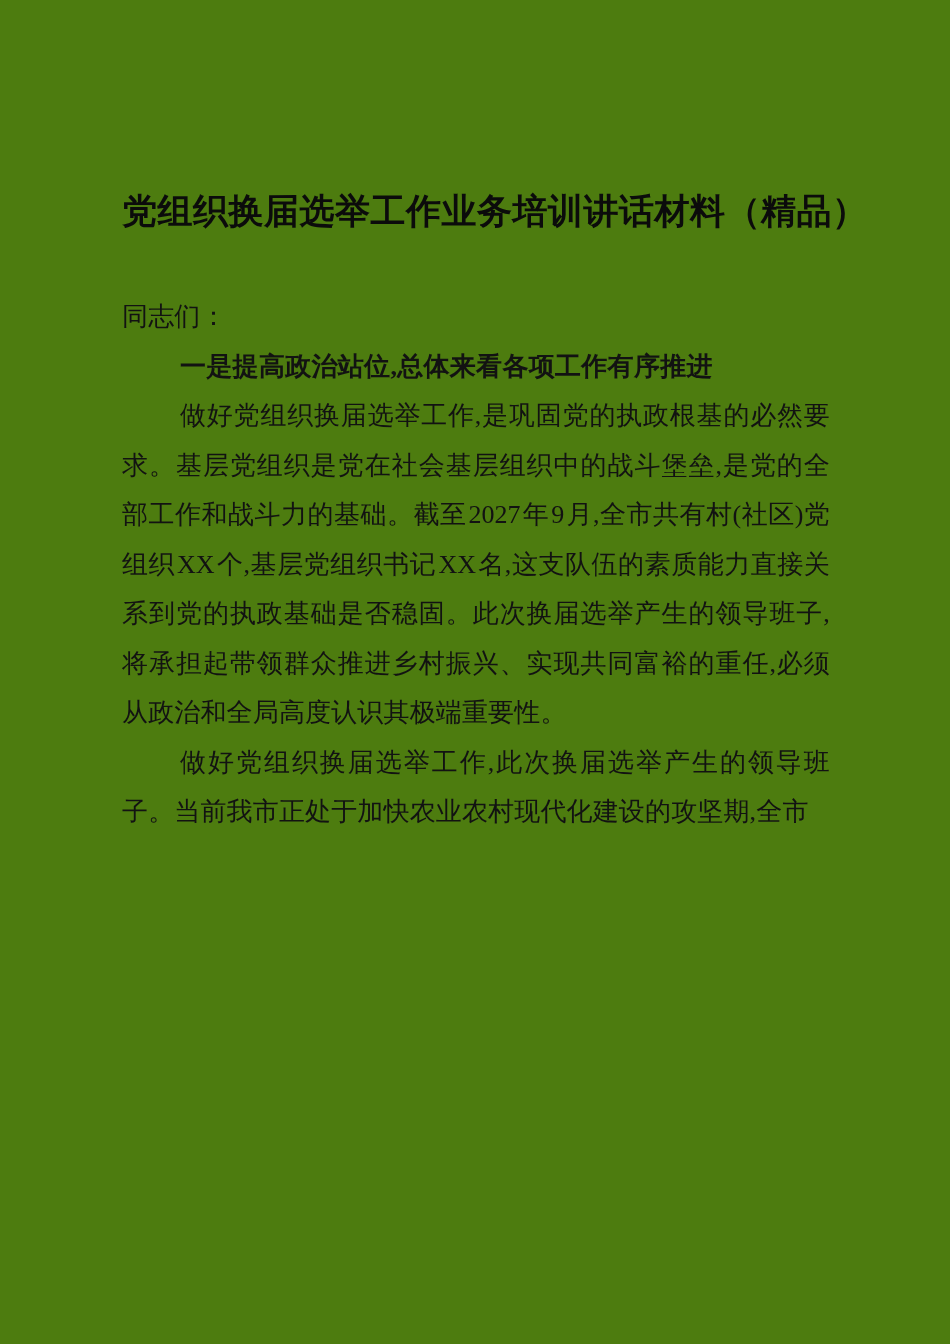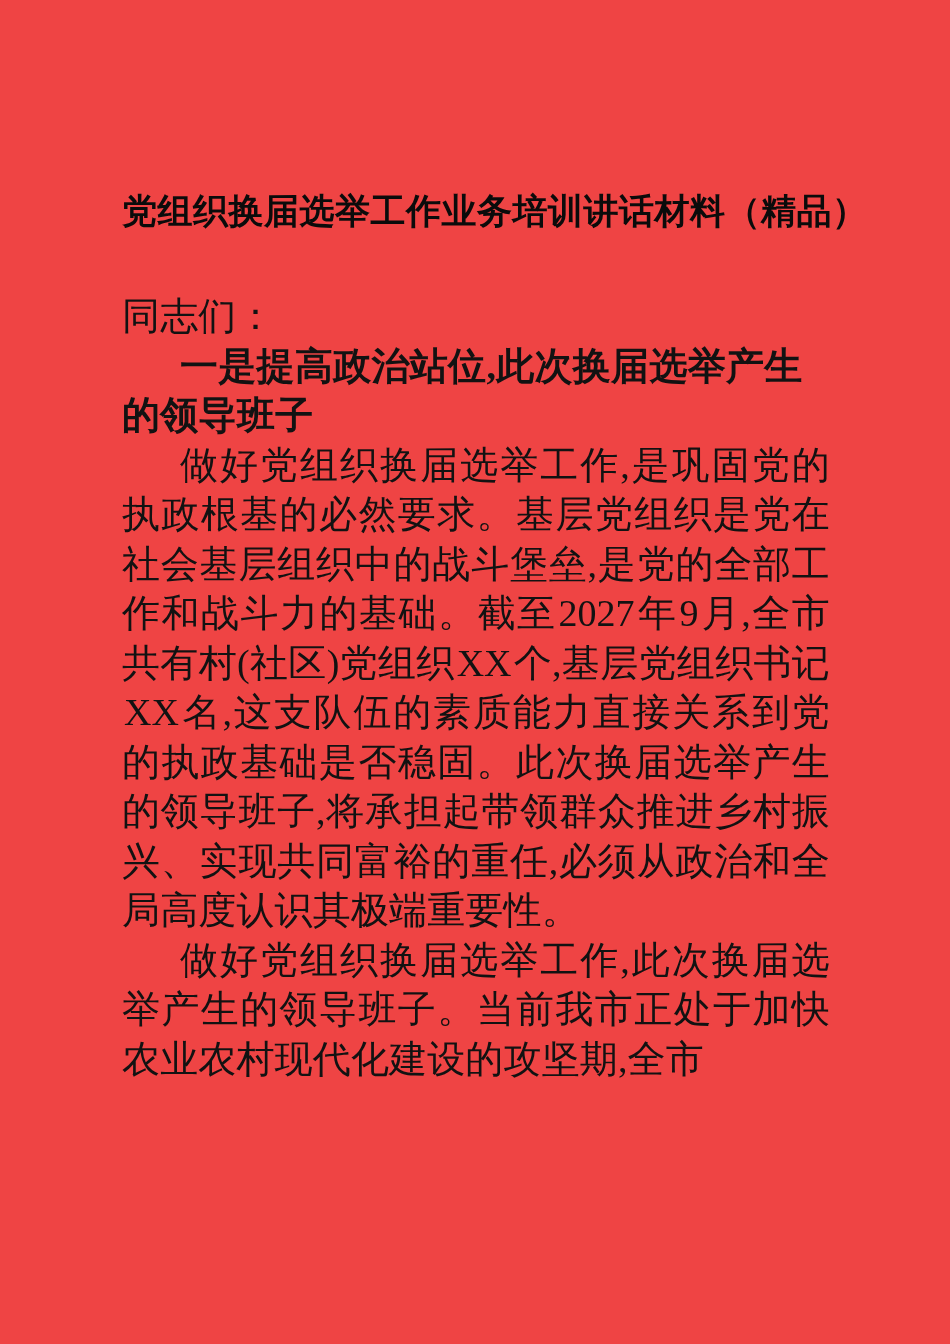--- a/index.html
+++ b/index.html
@@ -16,21 +16,21 @@
     color: #000000;
     -webkit-font-smoothing: none;
   }
 
   .page {
     position: absolute;
     left: 0;
     top: 0;
     width: 950px;
     height: 1344px;
-    background: #ef4444;
+    background: #4d7c0f;
   }
 
   
   .doc-title {
     position: absolute;
     left: 122px;
     top: 186px;
     width: 706px;
     text-align: center;
     font-family: "DejaVu Sans", "Liberation Sans", sans-serif;
@@ -45,21 +45,21 @@
   
   .body-block {
     position: absolute;
     left: 122px;
     top: 292px;
     width: 708px;
   }
 
   .para {
     font-family: "Liberation Serif", "DejaVu Serif", serif;
-    font-size: 38px;
+    font-size: 26px;
     line-height: 49.5px;
     color: #121212;
     text-align: justify;
     text-align-last: left;
     text-justify: inter-character;
     margin: 0;
     letter-spacing: 0.15px;
     word-break: break-all;
   }
 
@@ -91,21 +91,21 @@
 
 <div class="page">
 
   <div class="doc-title">党组织换届选举工作业务培训讲话材料（精品）</div>
 
   <div class="body-block">
 
     <p class="para salutation">同志们：</p>
 
 
-    <p class="para subhead">一是提高政治站位,此次换届选举产生的领导班子</p>
+    <p class="para subhead">一是提高政治站位,总体来看各项工作有序推进</p>
 
     <p class="para indent">做好党组织换届选举工作,是巩固党的执政根基的必然要求。基层党组织是党在社会基层组织中的战斗堡垒,是党的全部工作和战斗力的基础。截至<span class="num">2027</span>年<span class="num">9</span>月,全市共有村(社区)党组织<span class="num">XX</span>个,基层党组织书记<span class="num">XX</span>名,这支队伍的素质能力直接关系到党的执政基础是否稳固。此次换届选举产生的领导班子,将承担起带领群众推进乡村振兴、实现共同富裕的重任,必须从政治和全局高度认识其极端重要性。</p>
 
     <p class="para indent">做好党组织换届选举工作,此次换届选举产生的领导班子。当前我市正处于加快农业农村现代化建设的攻坚期,全市</p>
 
   </div>
 
 </div>
 
 </body></html>

